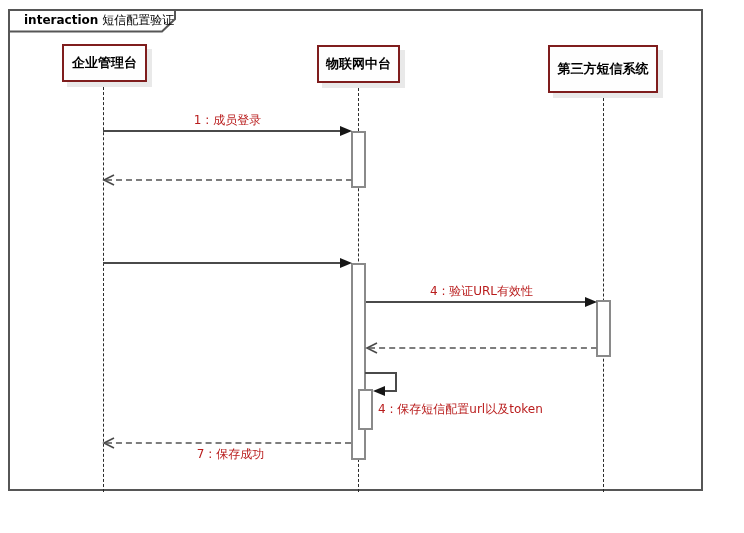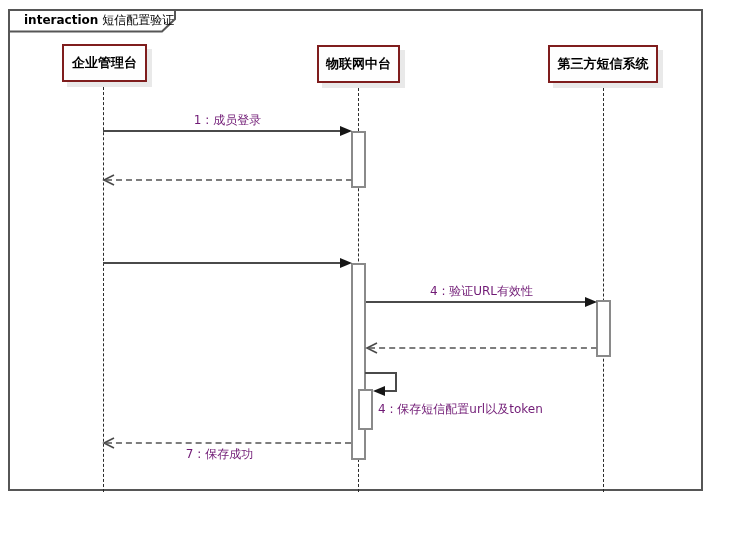--- a/index.html
+++ b/index.html
@@ -37,21 +37,21 @@
     border-top:5px solid transparent;border-bottom:5px solid transparent;
     border-left:12px solid #161616;
   }
   .arrow-left-filled{
     position:absolute;width:0;height:0;z-index:4;
     border-top:5px solid transparent;border-bottom:5px solid transparent;
     border-right:12px solid #161616;
   }
   .open-arrow{position:absolute;z-index:4;}
   .msg-label{
-    position:absolute;font-size:12px;color:#701a75;text-align:center;
+    position:absolute;font-size:12px;color:#b91c1c;text-align:center;
     white-space:nowrap;z-index:5;
   }
   .msg-label.left{text-align:left;}
 </style>
 </head>
 <body>
 
 <div class="canvas">
 
   <div class="frame"></div>
@@ -66,21 +66,21 @@
   <div class="lifeline" style="left:103px;top:82px;height:410px;"></div>
   <div class="lifeline" style="left:358px;top:83px;height:409px;"></div>
   <div class="lifeline" style="left:603px;top:83px;height:409px;"></div>
 
   <div class="head" style="left:62px;top:44px;width:85px;height:38px;">
     <span>企业管理台</span>
   </div>
   <div class="head" style="left:317px;top:45px;width:83px;height:38px;">
     <span>物联网中台</span>
   </div>
-  <div class="head" style="left:548px;top:45px;width:110px;height:38px;">
+  <div class="head" style="left:548px;top:45px;width:110px;height:48px;">
     <span>第三方短信系统</span>
   </div>
 
   <div class="activation" style="left:351px;top:131px;width:15px;height:57px;"></div>
   <div class="activation" style="left:351px;top:263px;width:15px;height:197px;"></div>
   <div class="activation" style="left:596px;top:300px;width:15px;height:57px;"></div>
   <div class="activation" style="left:358px;top:389px;width:15px;height:41px;"></div>
 
   <div class="msg-line" style="left:103px;top:130px;width:238px;"></div>
   <div class="arrow-right" style="left:340px;top:126px;"></div>
@@ -106,15 +106,15 @@
   <div class="msg-line" style="left:365px;top:372px;width:32px;"></div>
   <div class="vseg" style="left:395px;top:372px;height:20px;"></div>
   <div class="msg-line" style="left:384px;top:390px;width:13px;"></div>
   <div class="arrow-left-filled" style="left:373px;top:386px;"></div>
   <div class="msg-label left" style="left:378px;top:401px;">4 : 保存短信配置url以及token</div>
 
   <div class="msg-line dashed" style="left:106px;top:442px;width:245px;"></div>
   <svg class="open-arrow" style="left:102px;top:436px;" width="14" height="14">
     <polyline points="12,2 2,7 12,12" fill="none" stroke="#4a4a4a" stroke-width="1.6"></polyline>
   </svg>
-  <div class="msg-label" style="left:95px;top:446px;width:249px;">7 : 保存成功</div>
+  <div class="msg-label" style="left:106px;top:446px;width:249px;">7 : 保存成功</div>
 
 </div>
 
 </body></html>

